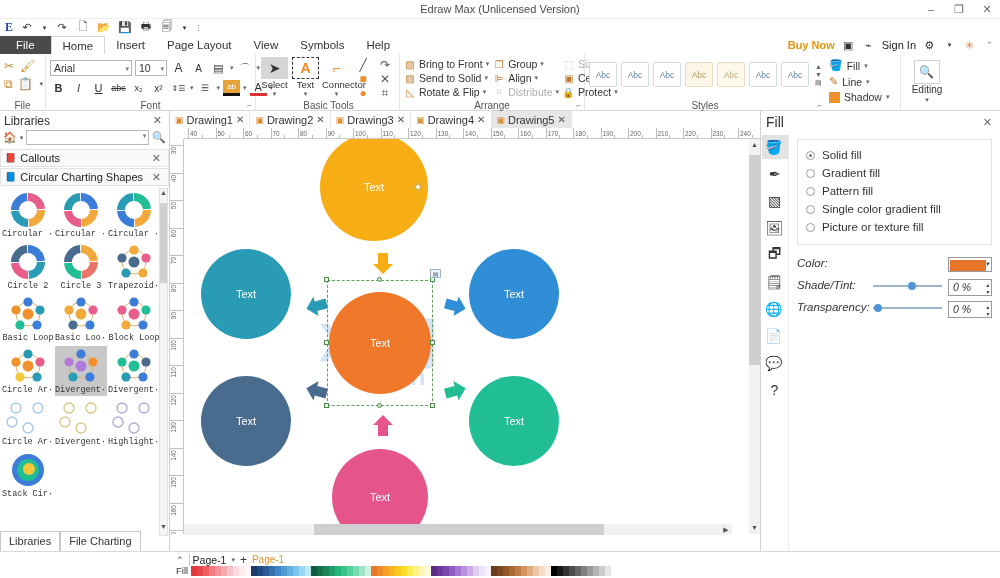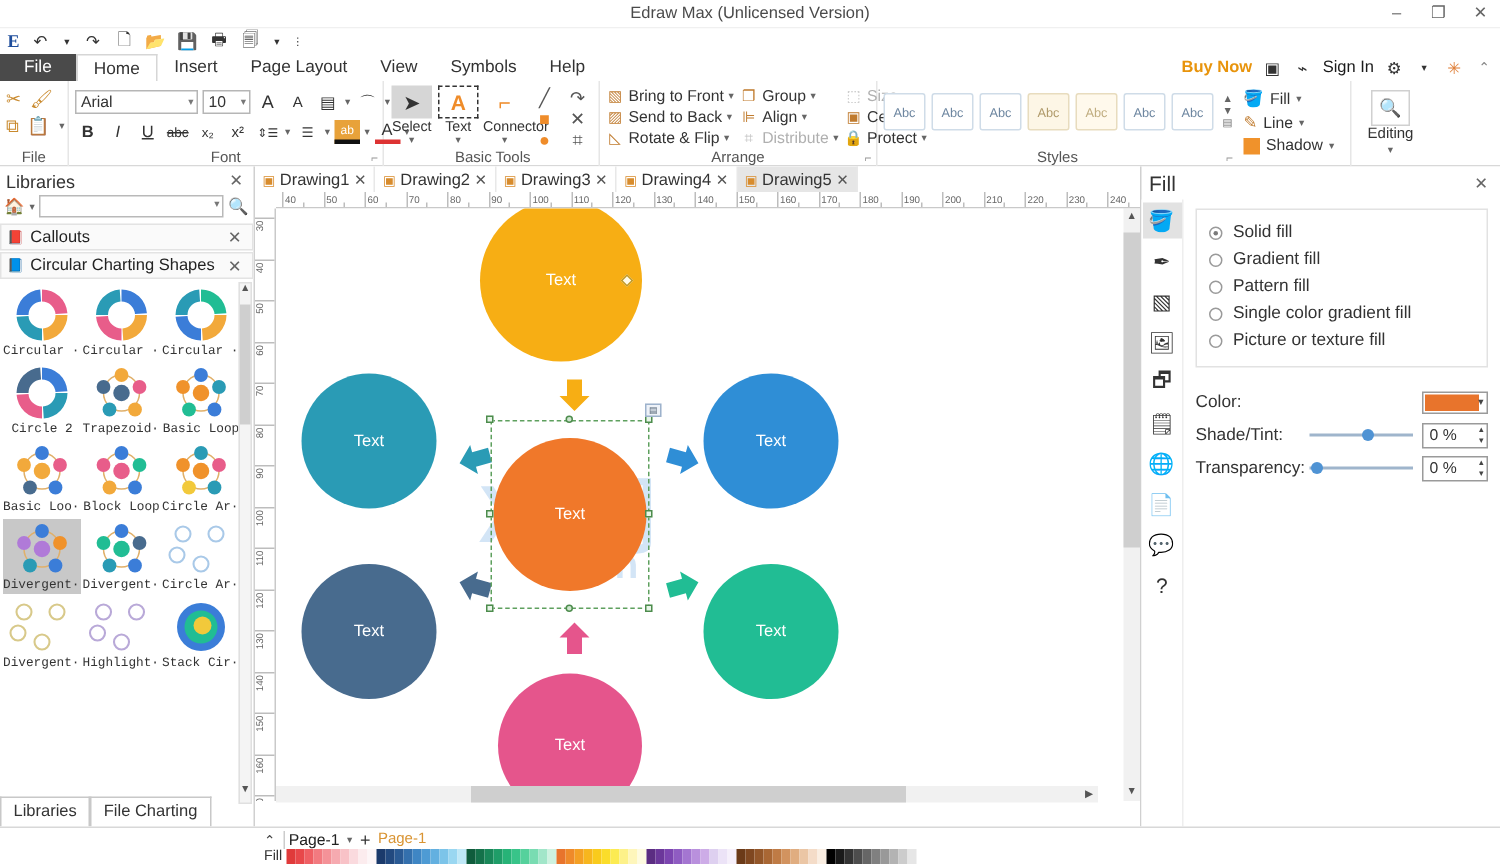--- a/index.html
+++ b/index.html
@@ -262,21 +262,21 @@
   .radio {
     width:9px;height:9px;border:1px solid #9a9a9a;border-radius:50%;background:#fff;
     display:inline-block; position:relative; flex:none;
   }
   .radio.on::after {
     content:""; position:absolute; left:2px; top:2px; width:3px;height:3px;border-radius:50%;
     background:#7a7a7a;
   }
   .radio-lab { font-size:11.5px; color:#333;}
   .fp-props { margin-top:12px; }
-  .prop-row { display:flex; align-items:center; height:22px; gap:6px;}
+  .prop-row { display:flex; align-items:flex-start; height:22px; gap:6px;font-style:italic;}
   .prop-lab { width:66px; font-size:11.5px; color:#333;}
   .color-btn {
     width:44px;height:15px;border:1px solid #9a9a9a;background:#fff;display:flex;align-items:center;
     position:relative; margin-left:auto; cursor:default;
   }
   .color-sw { width:36px;height:11px;background:#e8742c;margin:1px 0 0 1px;}
   .color-car { position:absolute; right:2px; top:2px; font-size:7px; color:#444;}
   .slider { position:relative; flex:1; height:14px; margin-left:4px;}
   .slider .track { position:absolute; left:0; top:6px; width:100%; height:2px; background:#9fb5cc;}
   .slider .knob {
@@ -459,21 +459,21 @@
         <div class="rbody">
           <div class="arr-cols">
             <div class="arr-col" id="arr-col1">
                 <div class="arr-it">
                   <span class="arr-ic" style="color:#c07b2e">▧</span>
                   <span>Bring to Front</span>
                   <span class="caretd">▾</span>
                 </div>
                 <div class="arr-it">
                   <span class="arr-ic" style="color:#c07b2e">▨</span>
-                  <span>Send to Back</span>
+                  <span>Send to Solid</span>
                   <span class="caretd">▾</span>
                 </div>
                 <div class="arr-it">
                   <span class="arr-ic" style="color:#c07b2e">◺</span>
                   <span>Rotate &amp; Flip</span>
                   <span class="caretd">▾</span>
                 </div>
               </div>
             <div class="arr-col" id="arr-col2">
                 <div class="arr-it">
@@ -627,20 +627,31 @@
           <div class="lcell">
             <div class="thumb">
               <svg width="44" height="36">
                 <path d="M22,1 A17,17 0 0 1 38.958588854417016,16.81413994634987 L30.978076452338417,17.372191736302874 A9,9 0 0 0 22,9 Z" fill="#3b7dd8"></path>
                 <path d="M39,18 A17,17 0 0 1 23.18586005365013,34.958588854417016 L22.62780826369713,26.978076452338417 A9,9 0 0 0 31,18 Z" fill="#2a9bb5"></path>
                 <path d="M22,35 A17,17 0 0 1 5.0414111455829875,19.185860053650135 L13.021923547661583,18.62780826369713 A9,9 0 0 0 22,27 Z" fill="#e85d8a"></path>
                 <path d="M5,18.000000000000004 A17,17 0 0 1 20.814139946349865,1.0414111455829875 L21.37219173630287,9.021923547661583 A9,9 0 0 0 13,18 Z" fill="#486b8e"></path>
               </svg>
             </div>
             <div class="cap">Circle 2</div>
+          </div>
+          <div class="lcell">
+            <div class="thumb">
+              <svg width="44" height="36">
+                <path d="M22,1 A17,17 0 0 1 38.958588854417016,16.81413994634987 L30.978076452338417,17.372191736302874 A9,9 0 0 0 22,9 Z" fill="#f2a93b"></path>
+                <path d="M39,18 A17,17 0 0 1 23.18586005365013,34.958588854417016 L22.62780826369713,26.978076452338417 A9,9 0 0 0 31,18 Z" fill="#e8746a"></path>
+                <path d="M22,35 A17,17 0 0 1 5.0414111455829875,19.185860053650135 L13.021923547661583,18.62780826369713 A9,9 0 0 0 22,27 Z" fill="#21bd94"></path>
+                <path d="M5,18.000000000000004 A17,17 0 0 1 20.814139946349865,1.0414111455829875 L21.37219173630287,9.021923547661583 A9,9 0 0 0 13,18 Z" fill="#486b8e"></path>
+              </svg>
+            </div>
+            <div class="cap">Circle 3</div>
           </div>
           <div class="lcell">
             <div class="thumb">
               <svg width="44" height="36">
                 <circle cx="22" cy="18" r="12" fill="none" stroke="#e0b06a" stroke-width="1"></circle>
                 <circle cx="22" cy="6" r="4.6" fill="#f2a93b"></circle>
                 <circle cx="10" cy="14" r="4.6" fill="#486b8e"></circle>
                 <circle cx="34" cy="14" r="4.6" fill="#e85d8a"></circle>
                 <circle cx="14" cy="29" r="4.6" fill="#2a9bb5"></circle>
                 <circle cx="31" cy="29" r="4.6" fill="#f2a93b"></circle>

